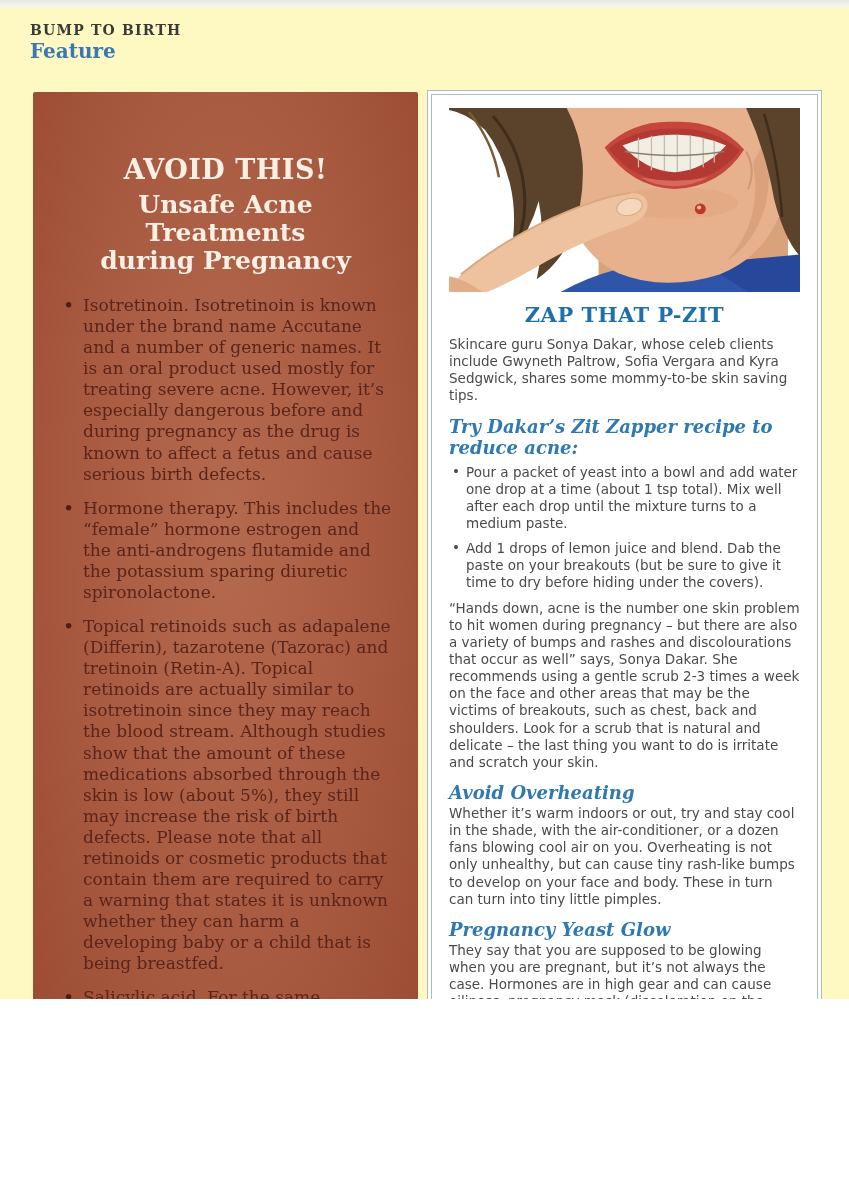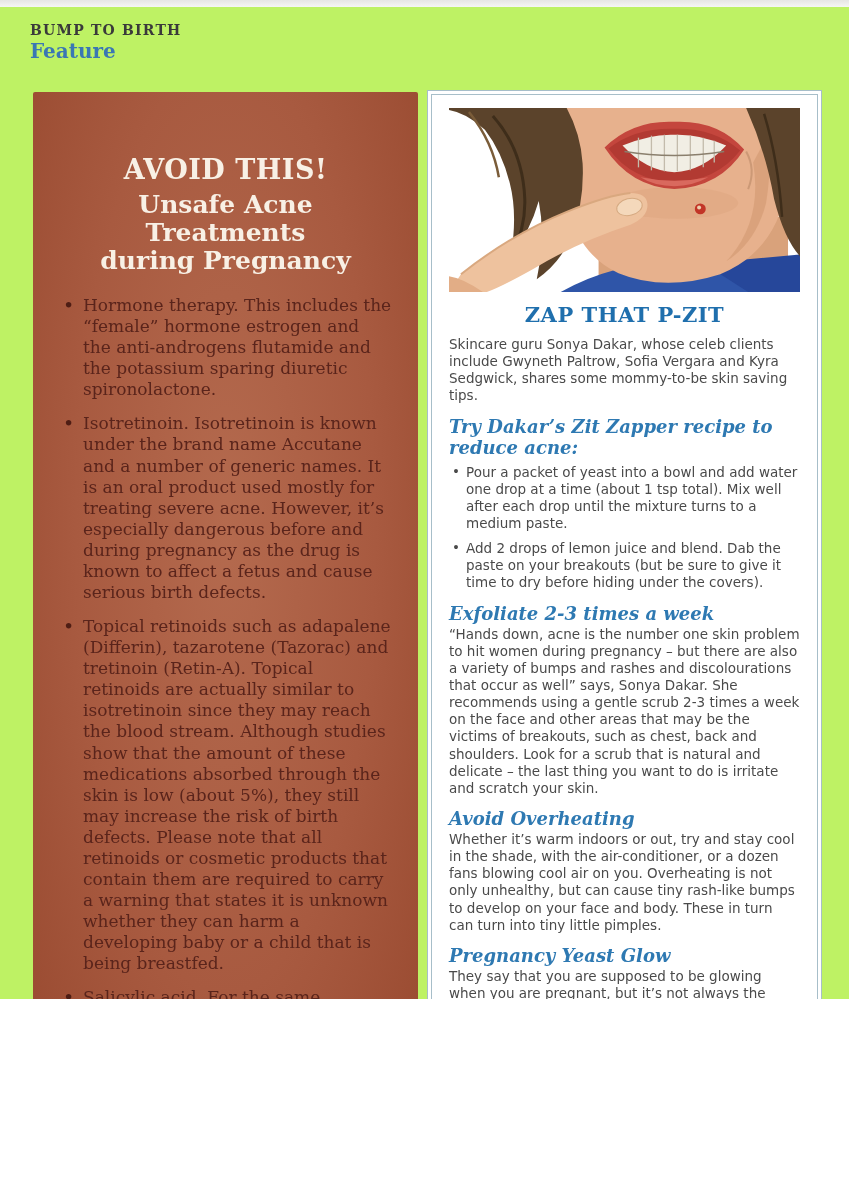--- a/index.html
+++ b/index.html
@@ -1,19 +1,19 @@
 <!DOCTYPE html>
 <html><head>
 <meta charset="utf-8">
 <style>
   * { margin:0; padding:0; box-sizing:border-box; }
   body { background:#ffffff; }
   .page {
     position:relative; width:849px; height:999px;
-    background:#bef264; overflow:hidden;
+    background:#fef9c3; overflow:hidden;
     font-family:"DejaVu Serif", serif;
   }
   .page::before{
     content:""; position:absolute; top:0; left:0; right:0; height:7px;
     background:linear-gradient(#e6e6e4,#f6f6f4); pointer-events:none;
   }
 
   
   .masthead { position:absolute; left:30px; top:22px; }
   .eyebrow { font-size:14px; font-weight:700; color:#3a3a3a; letter-spacing:1.2px; }
@@ -86,22 +86,22 @@
     <div class="section-title">Feature</div>
   </header>
 
   <section class="avoid-box">
     <div class="avoid-title">
       <div class="t1">AVOID THIS!</div>
       <div class="t2">Unsafe Acne Treatments</div>
       <div class="t3">during Pregnancy</div>
     </div>
     <ul class="avoid-list">
+      <li>Isotretinoin. Isotretinoin is known under the brand name Accutane and a number of generic names. It is an oral product used mostly for treating severe acne. However, it’s especially dangerous before and during pregnancy as the drug is known to affect a fetus and cause serious birth defects.</li>
       <li>Hormone therapy. This includes the “female” hormone estrogen and the anti-androgens flutamide and the potassium sparing diuretic spironolactone.</li>
-      <li>Isotretinoin. Isotretinoin is known under the brand name Accutane and a number of generic names. It is an oral product used mostly for treating severe acne. However, it’s especially dangerous before and during pregnancy as the drug is known to affect a fetus and cause serious birth defects.</li>
       <li>Topical retinoids such as adapalene (Differin), tazarotene (Tazorac) and tretinoin (Retin-A). Topical retinoids are actually similar to isotretinoin since they may reach the blood stream. Although studies show that the amount of these medications absorbed through the skin is low (about 5%), they still may increase the risk of birth defects. Please note that all retinoids or cosmetic products that contain them are required to carry a warning that states it is unknown whether they can harm a developing baby or a child that is being breastfed.</li>
       <li>Salicylic acid. For the same reasons, many experts also recommend against using topical treatments containing salicylic acid while pregnant. This is an ingredient found in almost all over-the-counter acne products with Proactiv®, NatureCure®, Clearsil® and other known brands.</li>
     </ul>
 
   </section>
 
   <section class="zap-outer">
     <div class="zap-inner">
 
       <svg class="photo" viewBox="0 0 352 186" preserveAspectRatio="none" xmlns="http://www.w3.org/2000/svg">
@@ -149,24 +149,23 @@
         <path d="M0,186 H34 Q14,172 0,170 Z" fill="#e2ad86"></path>
       </svg>
 
       <h2 class="zap-title">ZAP THAT P-ZIT</h2>
 
       <p class="body">Skincare guru Sonya Dakar, whose celeb clients include Gwyneth Paltrow, Sofia Vergara and Kyra Sedgwick, shares some mommy-to-be skin saving tips.</p>
 
       <h3 class="sub-head">Try Dakar’s Zit Zapper recipe to reduce acne:</h3>
       <ul class="zap-list">
         <li>Pour a packet of yeast into a bowl and add water one drop at a time (about 1 tsp total). Mix well after each drop until the mixture turns to a medium paste.</li>
-        <li>Add 2 drops of lemon juice and blend. Dab the paste on your breakouts (but be sure to give it time to dry before hiding under the covers).</li>
+        <li>Add 1 drops of lemon juice and blend. Dab the paste on your breakouts (but be sure to give it time to dry before hiding under the covers).</li>
       </ul>
 
-      <h3 class="sub-head">Exfoliate 2-3 times a week</h3>
       <p class="body">“Hands down, acne is the number one skin problem to hit women during pregnancy – but there are also a variety of bumps and rashes and discolourations that occur as well” says, Sonya Dakar. She recommends using a gentle scrub 2-3 times a week on the face and other areas that may be the victims of breakouts, such as chest, back and shoulders. Look for a scrub that is natural and delicate – the last thing you want to do is irritate and scratch your skin.</p>
 
       <h3 class="sub-head">Avoid Overheating</h3>
       <p class="body">Whether it’s warm indoors or out, try and stay cool in the shade, with the air-conditioner, or a dozen fans blowing cool air on you. Overheating is not only unhealthy, but can cause tiny rash-like bumps to develop on your face and body. These in turn can turn into tiny little pimples.</p>
 
       <h3 class="sub-head">Pregnancy Yeast Glow</h3>
       <p class="body">They say that you are supposed to be glowing when you are pregnant, but it’s not always the case. Hormones are in high gear and can cause oiliness, pregnancy mask (discoloration on the skin), and enlarged capillaries...it’s not always pretty. Sonya Dakar’s “pregnancy faux glow” recipe helps clients (and now you) to fake it with a little facial oil combo.</p>
       <ul class="zap-list" style="margin-top:9px;text-align:right;">
         <li>Mix 1 part hydrating serum with 1 part foundation and 1 part SPF 30.</li>
 

